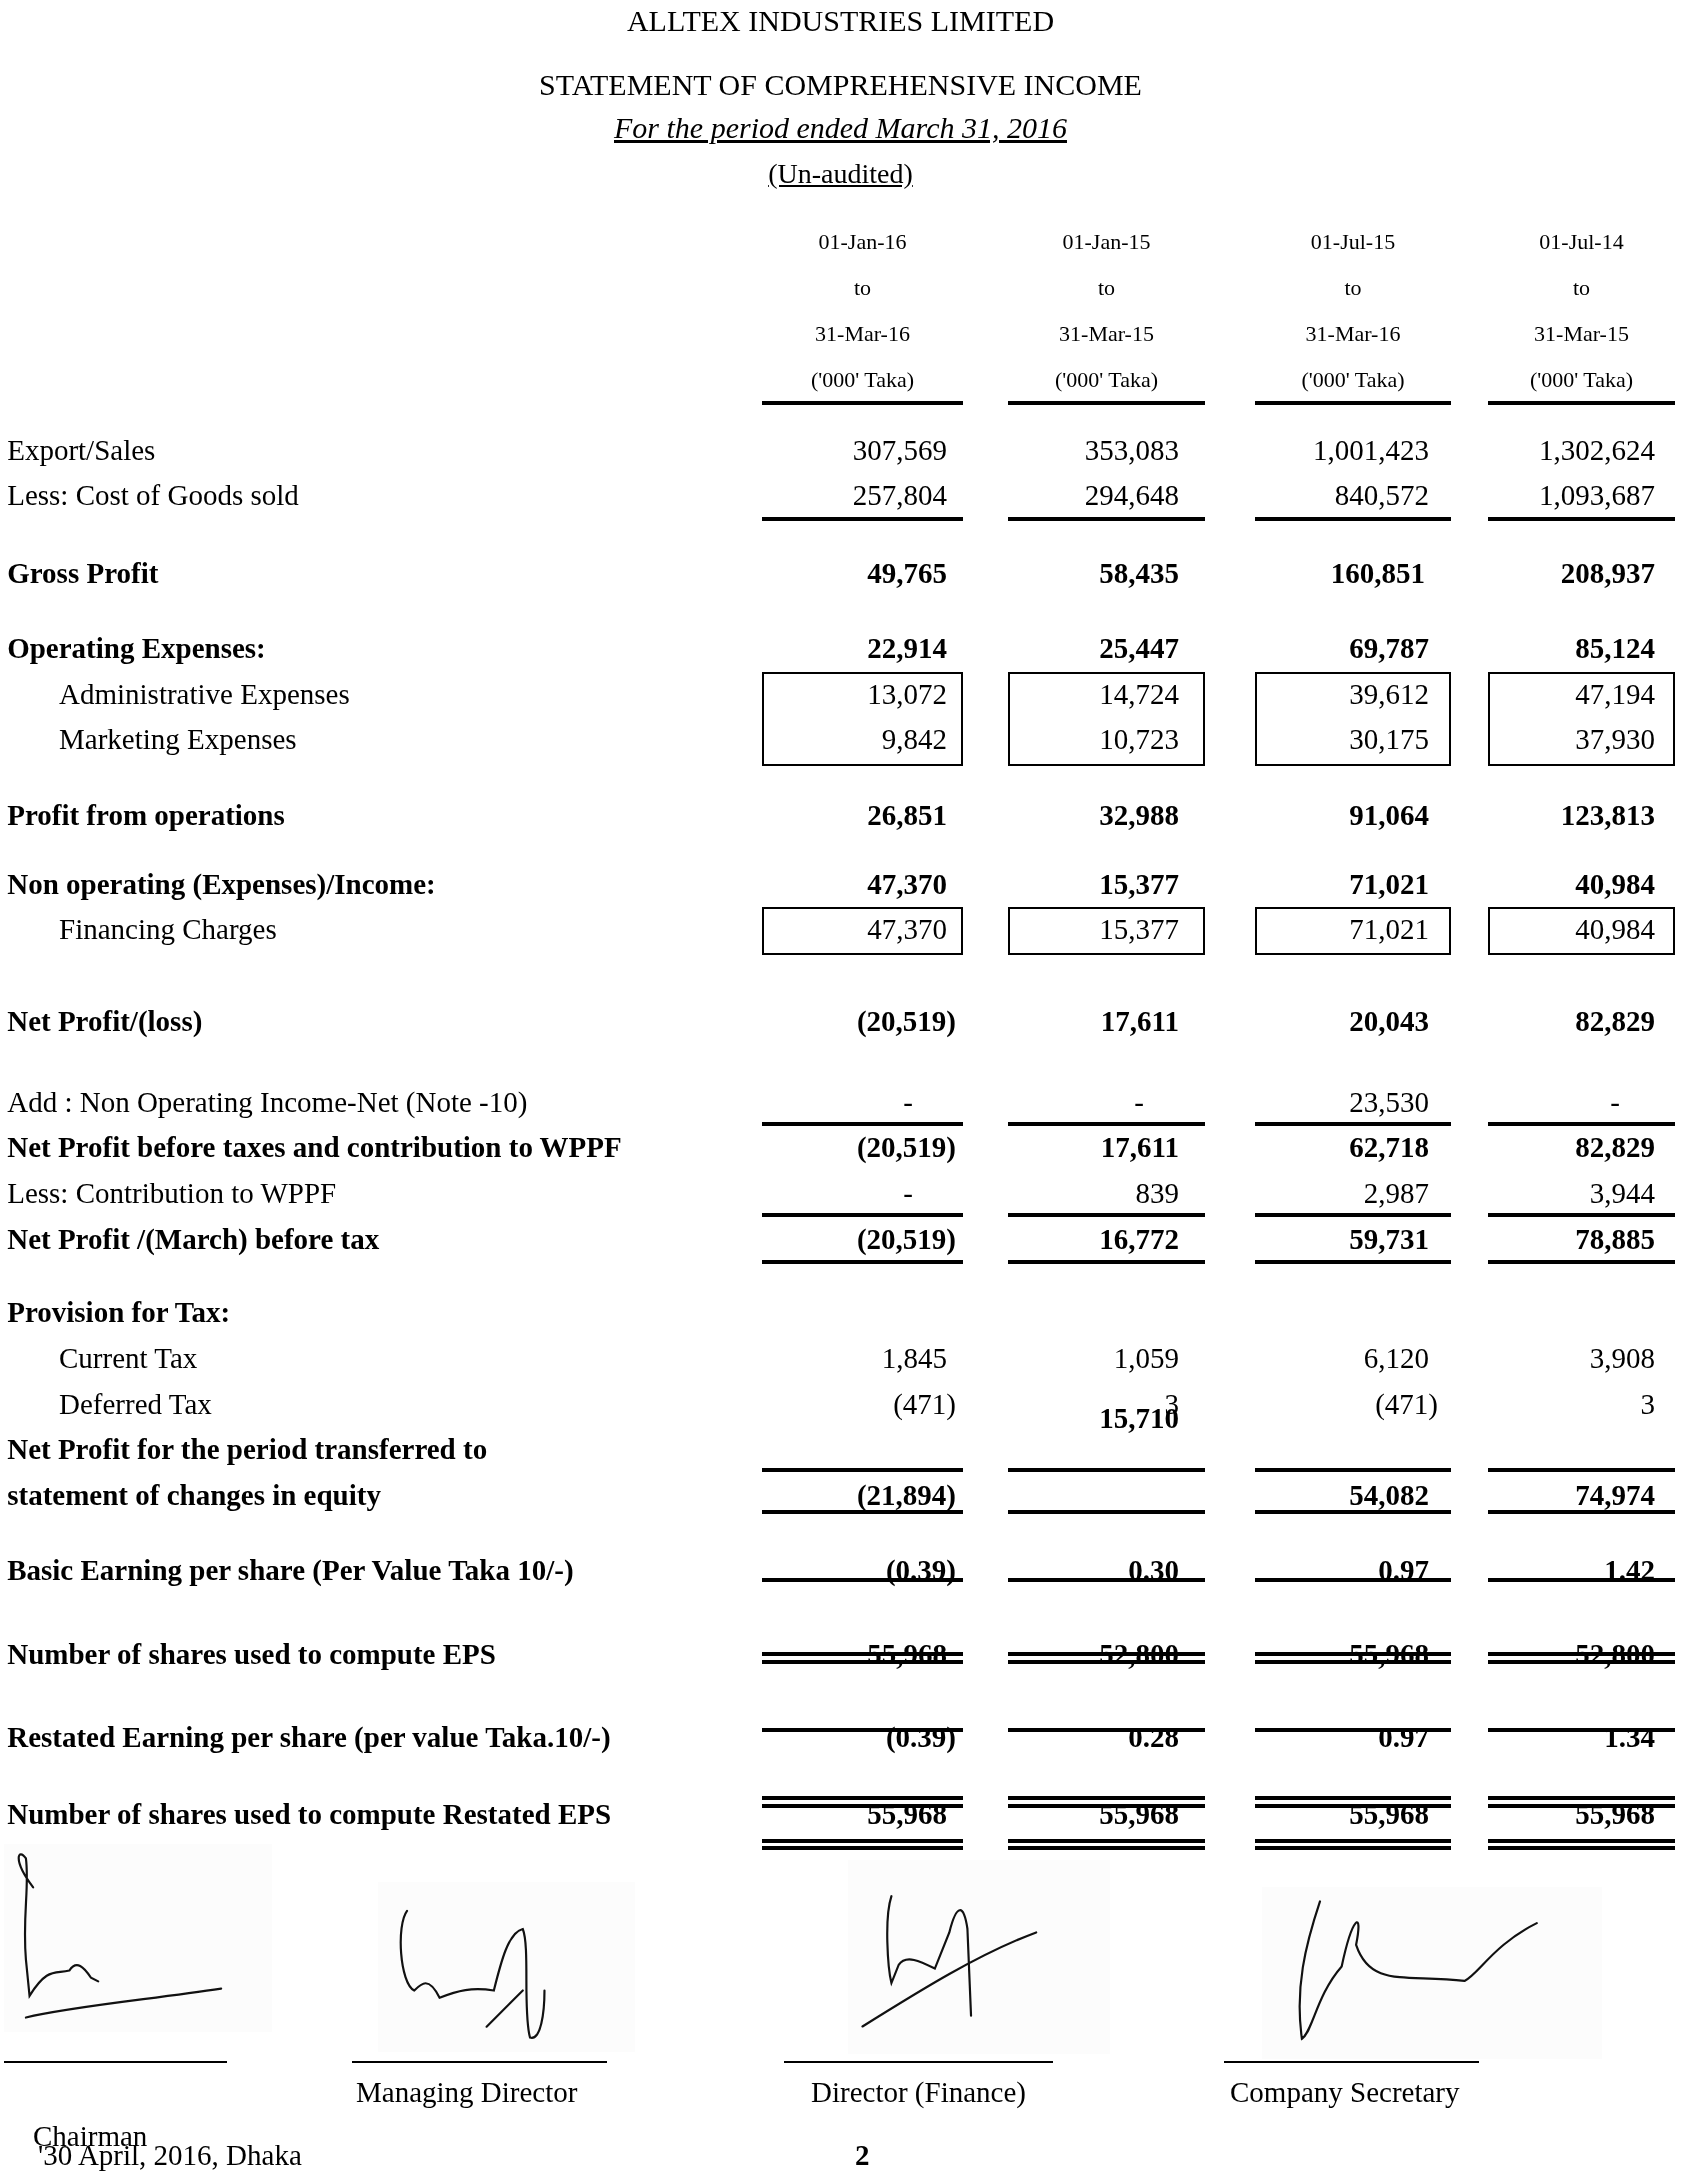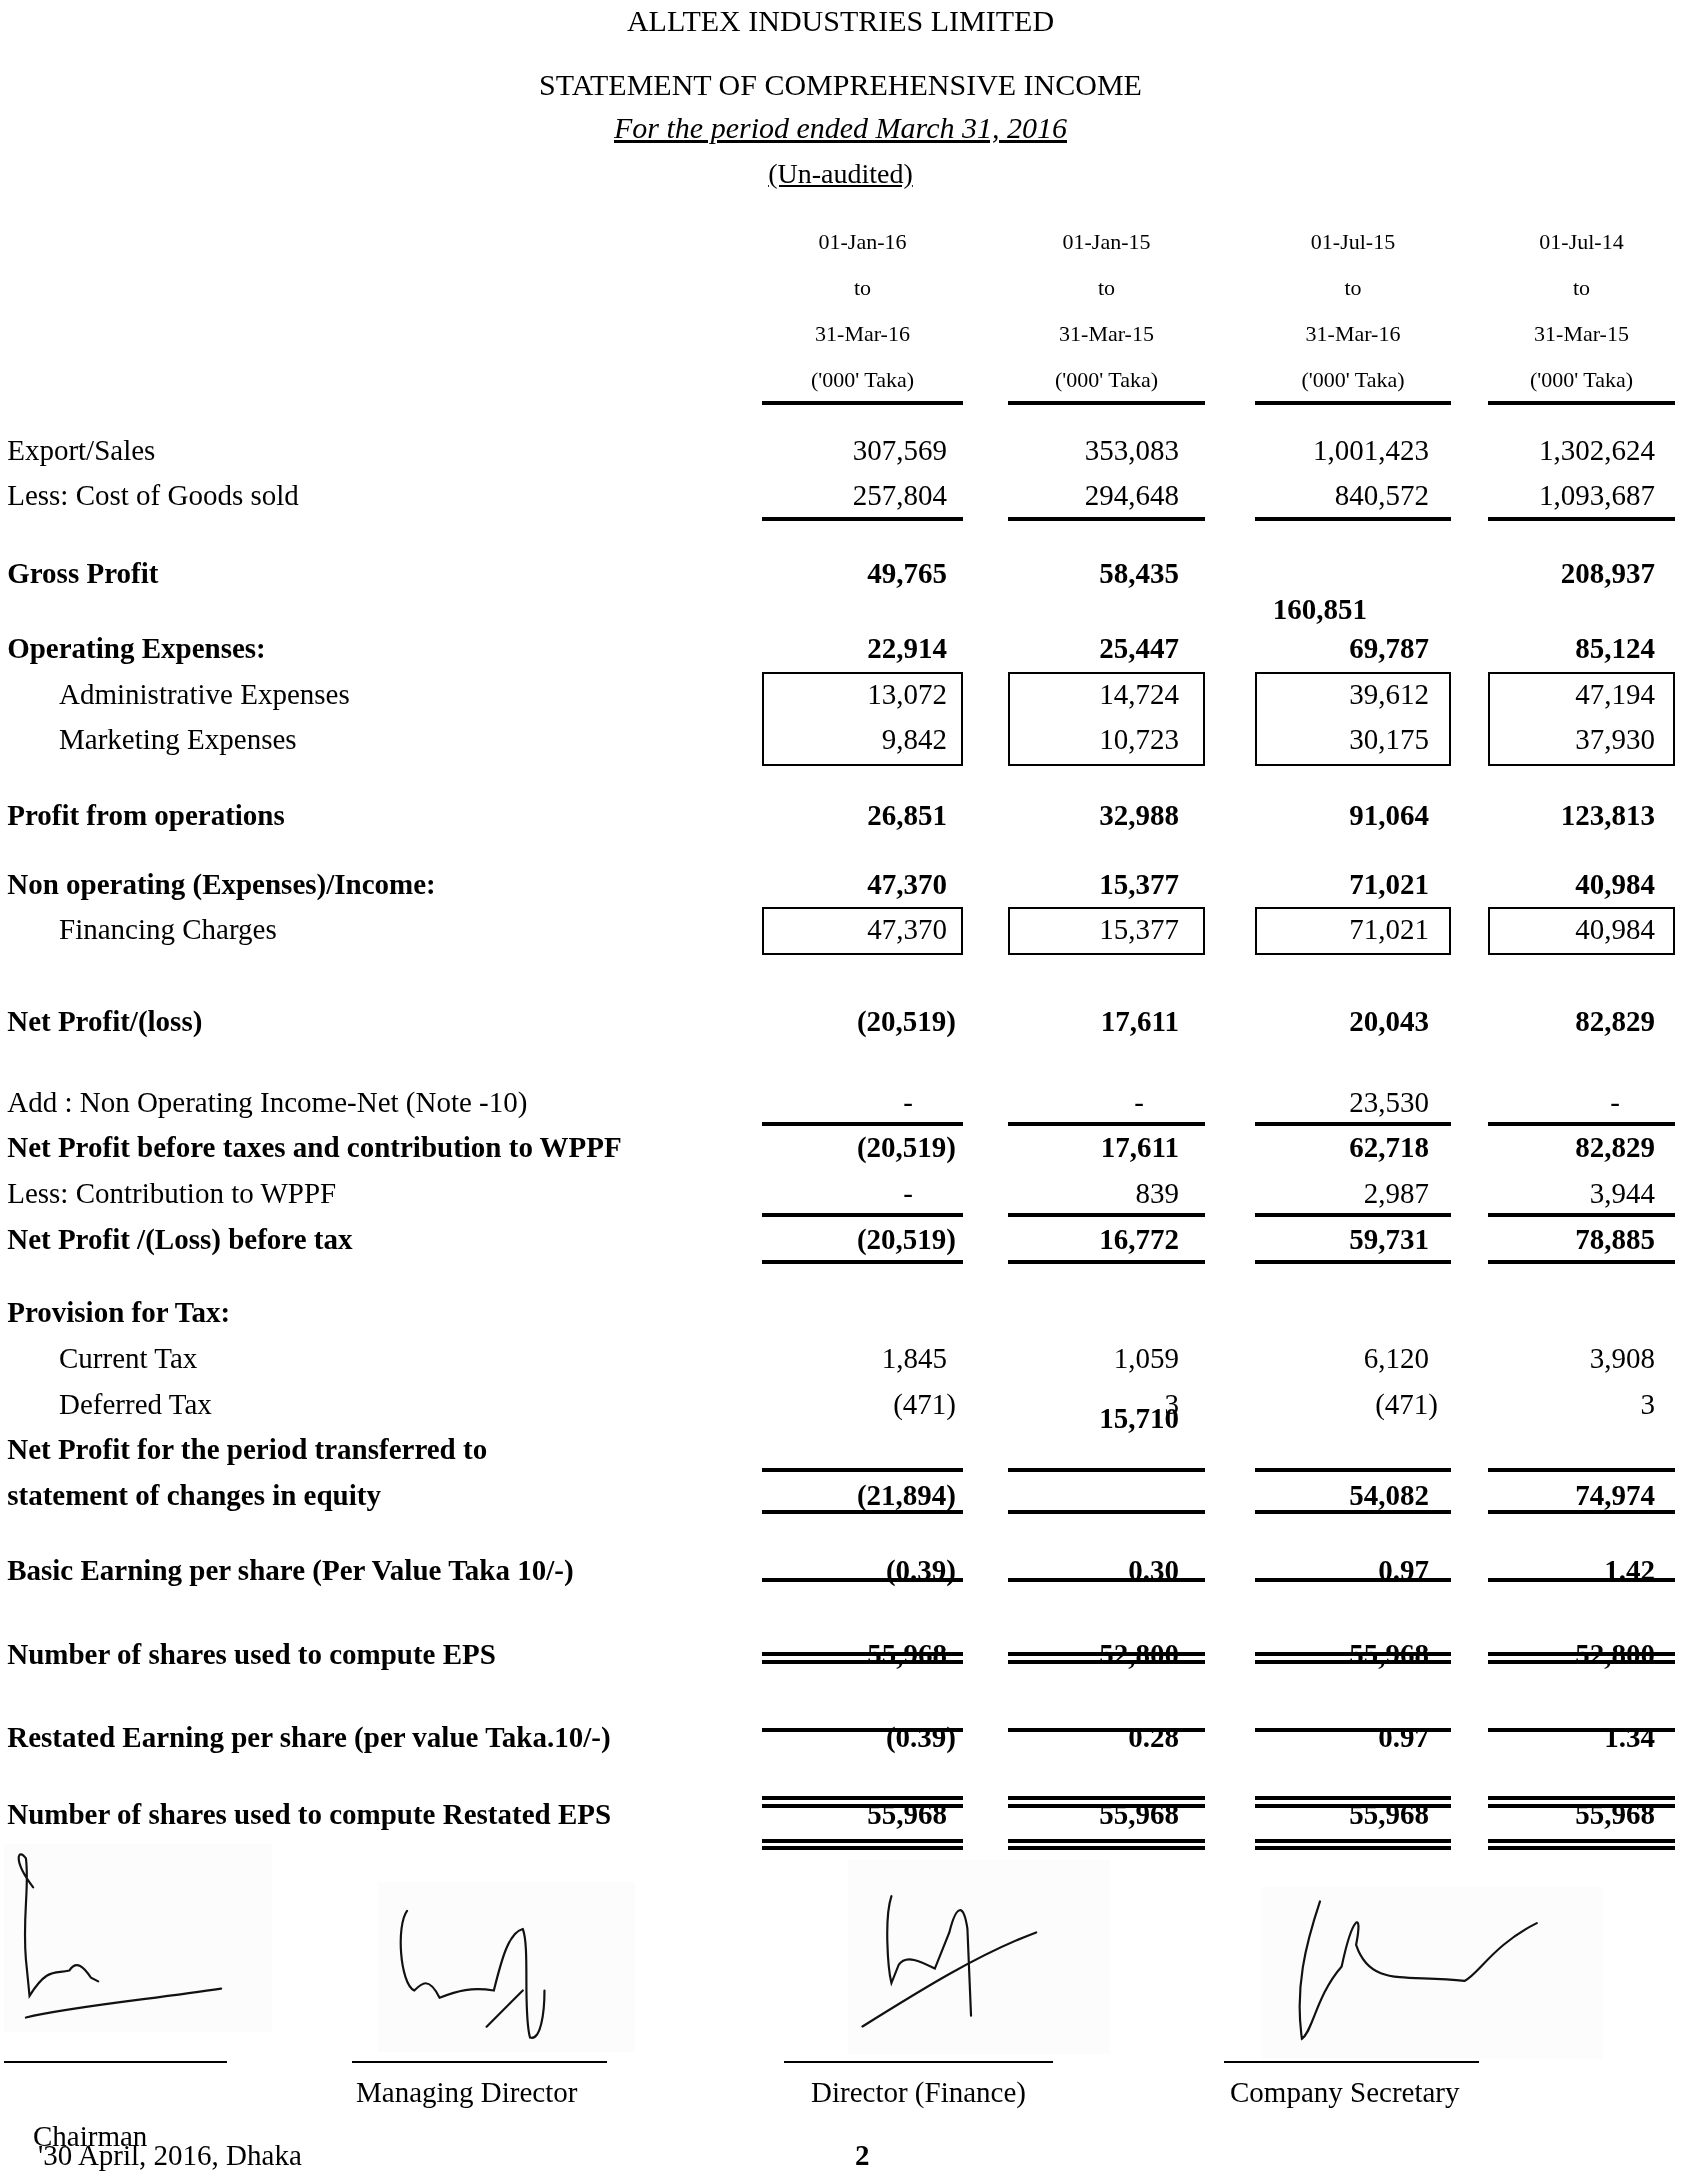--- a/index.html
+++ b/index.html
@@ -82,21 +82,21 @@
       <div class="label" style="top: 477px;">Less: Cost of  Goods sold</div>
       <div class="val" style="top: 477px; left: 762px; width: 185px;">257,804</div>
       <div class="val" style="top: 477px; left: 1008px; width: 171px;">294,648</div>
       <div class="val" style="top: 477px; left: 1255px; width: 174px;">840,572</div>
       <div class="val" style="top: 477px; left: 1488px; width: 167px;">1,093,687</div>
     </div>
     <div>
       <div class="label bold" style="top: 555px;">Gross Profit</div>
       <div class="val bold" style="top: 555px; left: 762px; width: 185px;">49,765</div>
       <div class="val bold" style="top: 555px; left: 1008px; width: 171px;">58,435</div>
-      <div class="val bold" style="top: 555px; left: 1193px; width: 174px; margin-top: 36px;">160,851</div>
+      <div class="val bold" style="top: 555px; left: 1251px; width: 174px;">160,851</div>
       <div class="val bold" style="top: 555px; left: 1488px; width: 167px;">208,937</div>
     </div>
     <div>
       <div class="label bold" style="top: 630px;">Operating Expenses:</div>
       <div class="val bold" style="top: 630px; left: 762px; width: 185px;">22,914</div>
       <div class="val bold" style="top: 630px; left: 1008px; width: 171px;">25,447</div>
       <div class="val bold" style="top: 630px; left: 1255px; width: 174px;">69,787</div>
       <div class="val bold" style="top: 630px; left: 1488px; width: 167px;">85,124</div>
     </div>
     <div>
@@ -156,21 +156,21 @@
       <div class="val bold" style="top: 1129px; left: 1488px; width: 167px;">82,829</div>
     </div>
     <div>
       <div class="label" style="top: 1175px;">Less: Contribution to WPPF</div>
       <div class="val" style="top: 1175px; left: 762px; width: 151px;">-</div>
       <div class="val" style="top: 1175px; left: 1008px; width: 171px;">839</div>
       <div class="val" style="top: 1175px; left: 1255px; width: 174px;">2,987</div>
       <div class="val" style="top: 1175px; left: 1488px; width: 167px;">3,944</div>
     </div>
     <div>
-      <div class="label bold" style="top: 1221px;">Net Profit /(Loss) before tax</div>
+      <div class="label bold" style="top: 1221px;">Net Profit /(March) before tax</div>
       <div class="val bold" style="top: 1221px; left: 762px; width: 194px;">(20,519)</div>
       <div class="val bold" style="top: 1221px; left: 1008px; width: 171px;">16,772</div>
       <div class="val bold" style="top: 1221px; left: 1255px; width: 174px;">59,731</div>
       <div class="val bold" style="top: 1221px; left: 1488px; width: 167px;">78,885</div>
     </div>
     <div>
       <div class="label bold" style="top: 1294px;">Provision for Tax:</div>
       <div class="val bold" style="top: 1294px; left: 762px; width: 185px;"></div>
       <div class="val bold" style="top: 1294px; left: 1008px; width: 171px;"></div>
       <div class="val bold" style="top: 1294px; left: 1255px; width: 174px;"></div>

